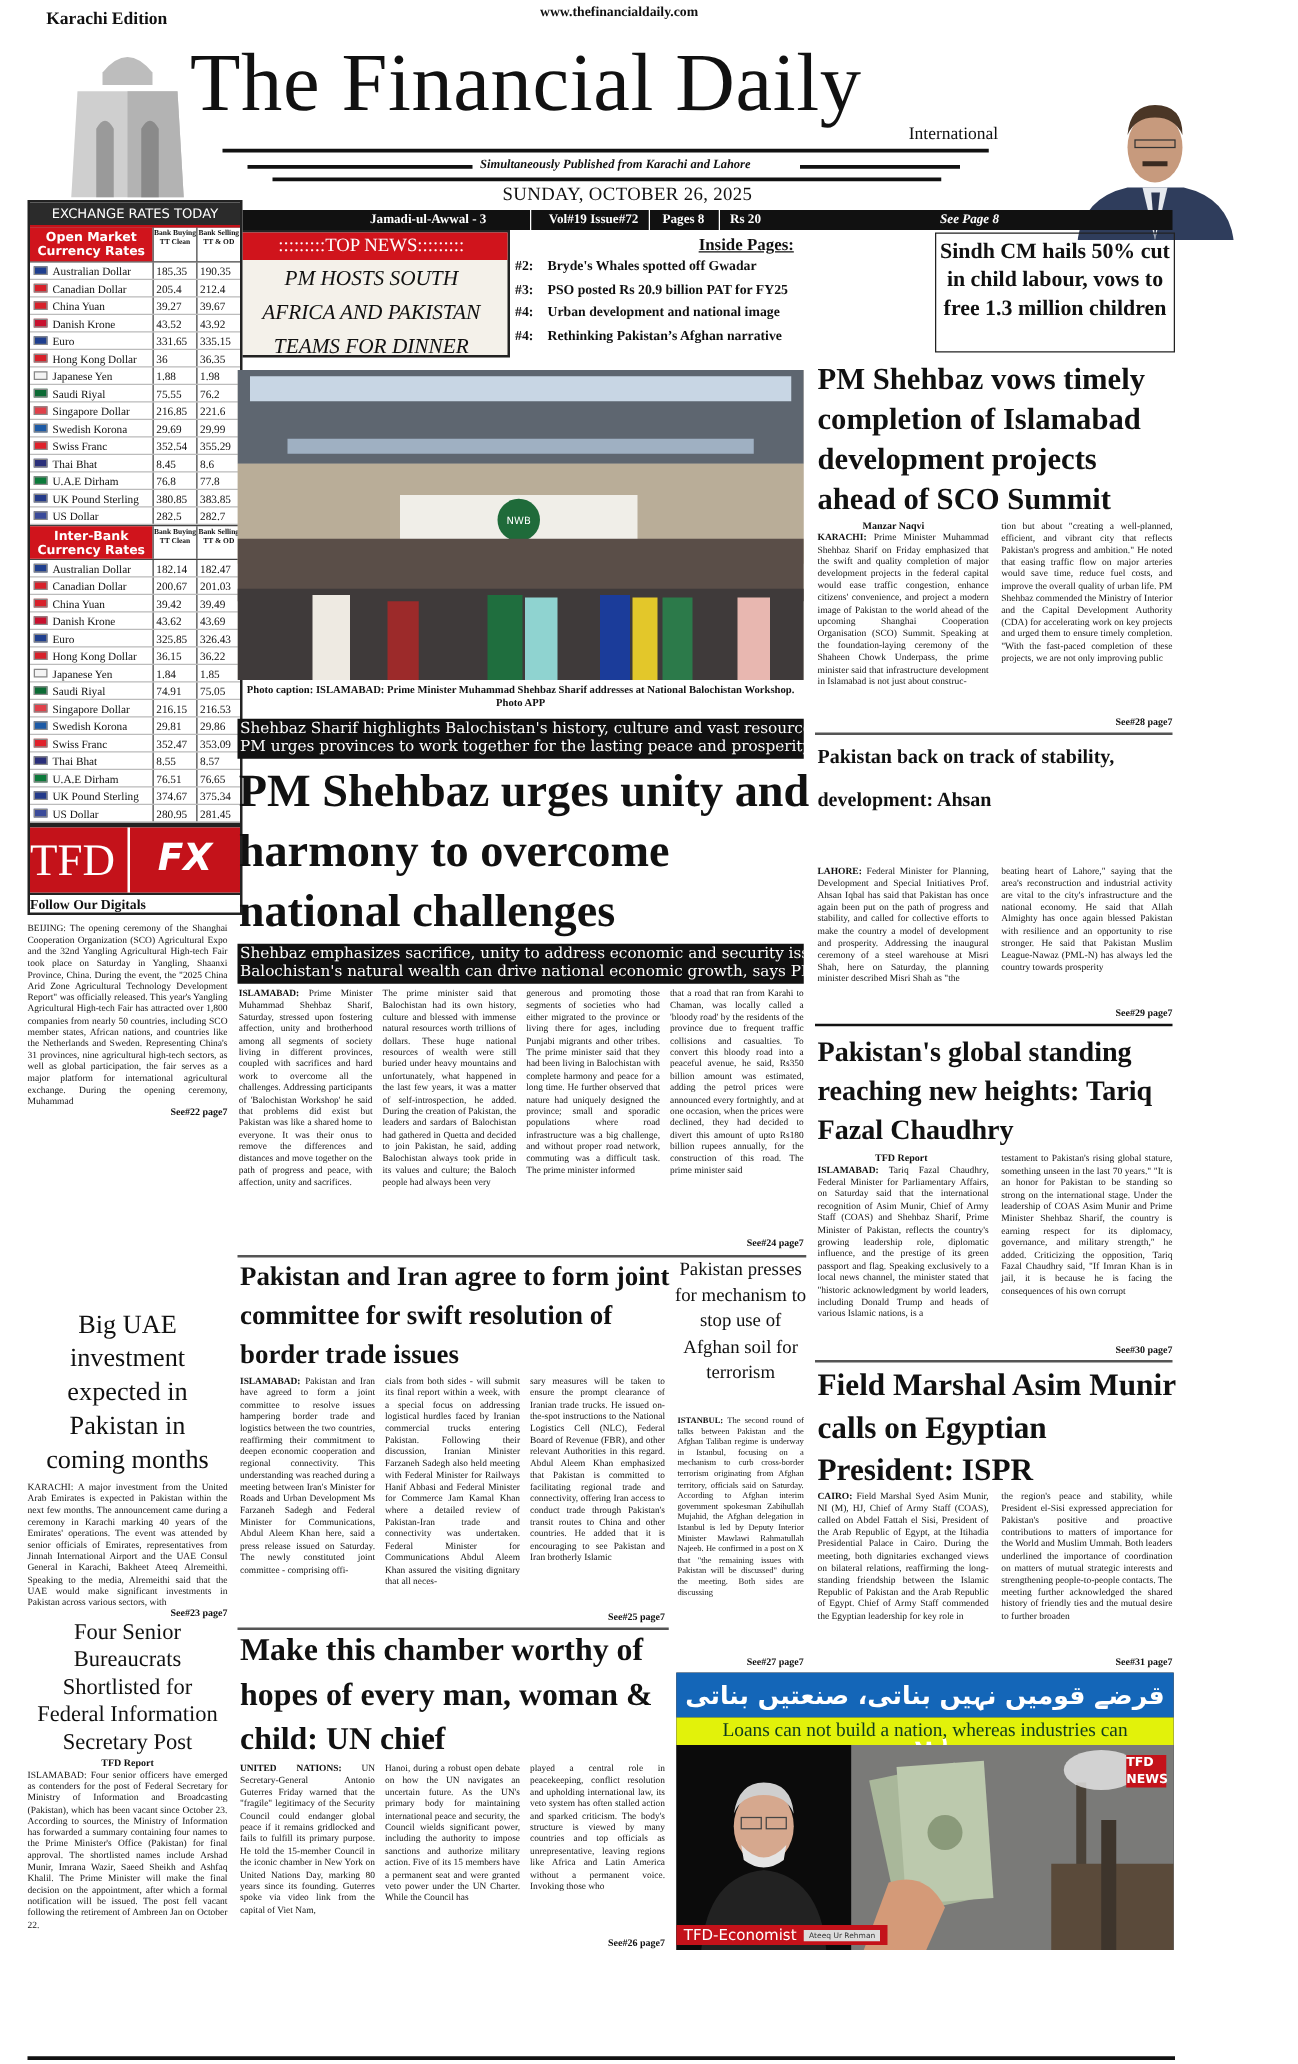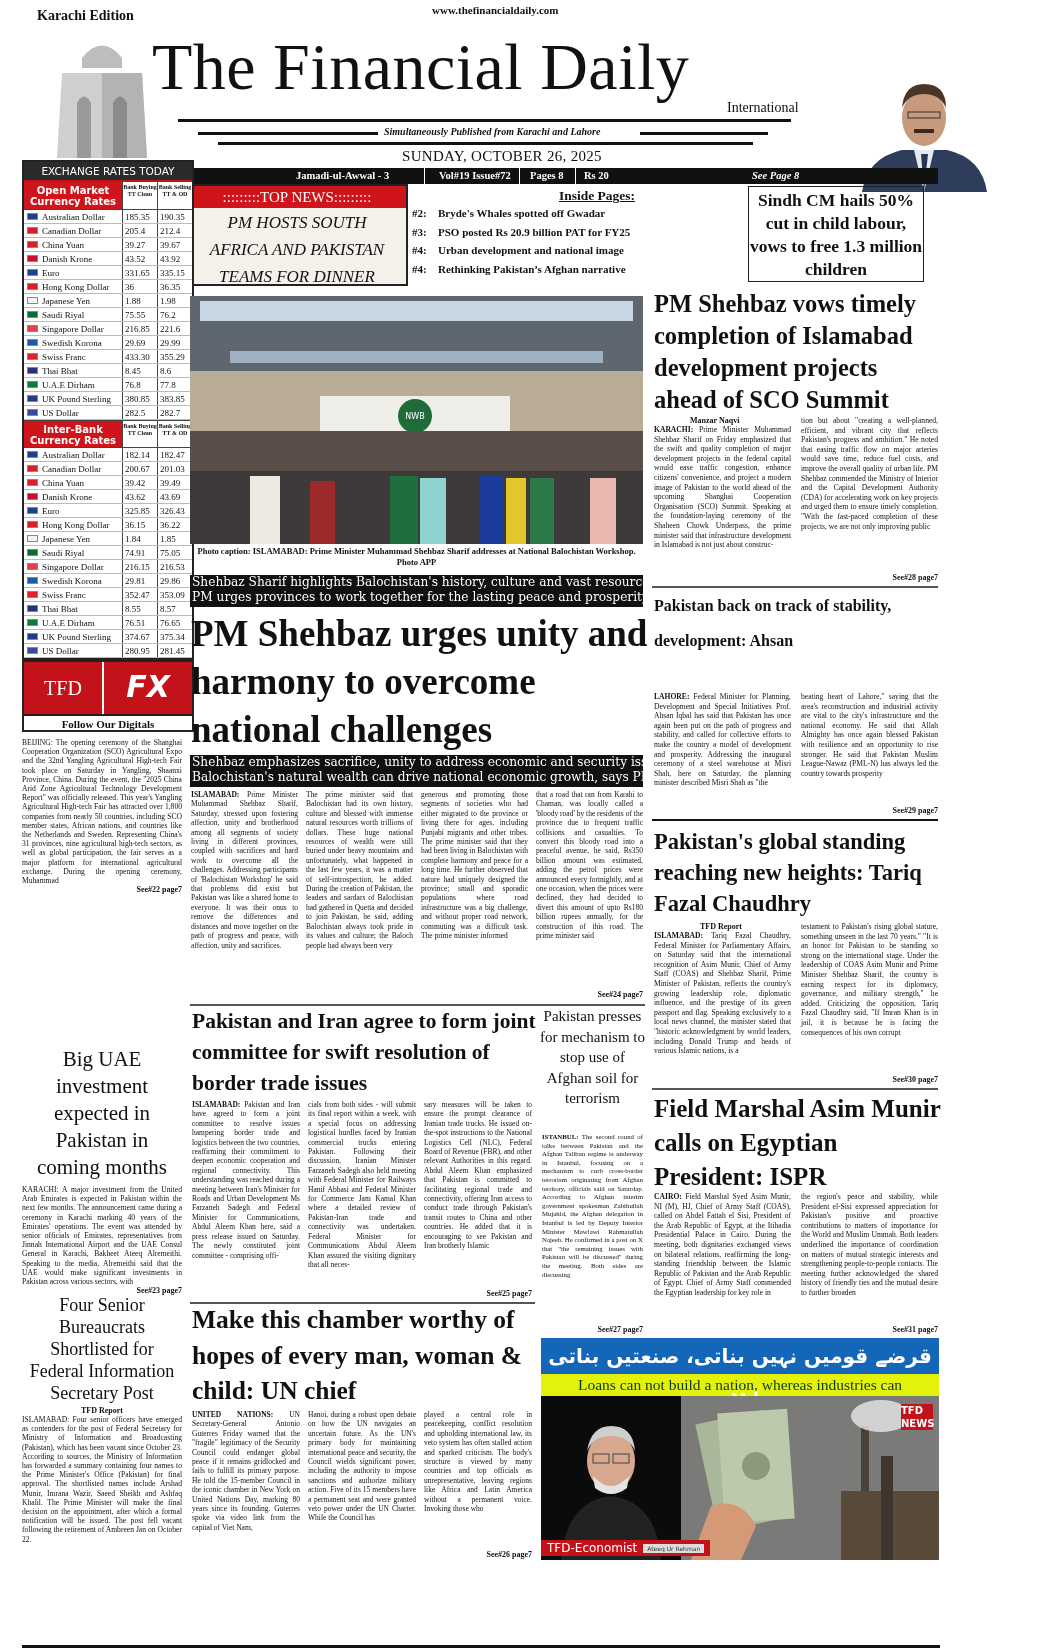--- a/index.html
+++ b/index.html
@@ -22,38 +22,38 @@
 .fxhead{display:flex;height:28px;border-bottom:1px solid #444}
 .fxhead .lbl{width:98px;background:#d0141c;color:#fff;font-family:"DejaVu Sans",sans-serif;font-weight:bold;font-size:10px;line-height:11px;text-align:center;padding-top:3px}
 .fxhead .colh{width:35px;font-size:6px;line-height:7px;text-align:center;border-left:1px solid #444;font-weight:bold;padding-top:2px}
 .fxrow{display:flex;height:14px;font-size:9px;line-height:14px;border-bottom:1px solid #bbb}
 .fxrow .nm{width:98px;white-space:nowrap;overflow:hidden;display:flex;align-items:center}
 .fxrow .fl{display:inline-block;width:11px;height:7px;margin:0 4px 0 3px;border:1px solid #888;flex:none}
 .fxrow .v{width:35px;border-left:1px solid #444;padding-left:2px}
 .fxrow .v2{text-align:left;padding-right:3px}
 #digital{left:22px;top:660px;width:172px;height:72px;border:2px solid #222}
 #digital .tiles{display:flex;height:52px}
-#tfd-logo{width:80px;background:#c4121a;color:#fff;font-size:20px;text-align:center;line-height:52px;border-right:2px solid #fff}
+#tfd-logo{width:80px;background:#c4121a;color:#fff;font-size:36px;line-height:52px;border-right:2px solid #fff}
 #fx-logo{flex:1;background:#c4121a;color:#fff;font-family:"DejaVu Sans",sans-serif;font-weight:bold;font-size:30px;text-align:center;line-height:50px;font-style:italic}
-#follow{text-align:center;font-weight:bold;font-size:11px;line-height:16px;border-top:2px solid #222}
+#follow{text-align:left;font-weight:bold;font-size:11px;line-height:16px;border-top:2px solid #222}
 
 .lhead{text-align:center;font-size:21px;line-height:27px}
 .ltext{font-size:7.6px;line-height:9.2px;text-align:justify}
 .see{text-align:right;font-weight:bold;font-size:8px}
 
 #topbar{left:186px;top:168px;width:752px;height:16px;background:#111;color:#fff;font-weight:bold;font-size:10.5px;line-height:16px}
 #topbar span{position:absolute;top:0}
 #topnews{left:186px;top:184px;width:222px;height:102px;border:2px solid #222;background:#f4f1ea}
 #topnews .tn-h{background:#d0141c;color:#fff;text-align:center;font-size:15px;height:22px;line-height:22px}
 #topnews .tn-body{text-align:center;font-style:italic;font-size:17px;line-height:27px;padding-top:1px}
 #inside{left:412px;top:188px;width:330px}
 #inside .ih{text-align:center;font-weight:bold;font-size:13.5px;text-decoration:underline;margin-left:40px}
 #inside .ir{font-weight:bold;font-size:11px;line-height:18.5px;display:flex}
 #inside .ir .n{width:26px}
-#sindh{left:748px;top:186px;width:176px;height:96px;border:1.5px solid #222;text-align:center;font-weight:bold;font-size:17.5px;line-height:23px;padding-top:2px}
+#sindh{left:748px;top:186px;width:192px;height:96px;border:1.5px solid #222;text-align:center;font-weight:bold;font-size:17.5px;line-height:23px;padding-top:2px}
 
 #photo{left:190px;top:296px;width:453px;height:248px;overflow:hidden}
 #caption{left:190px;top:546px;width:453px;text-align:center;font-weight:bold;font-size:8.5px;line-height:11px}
 .blackbar{position:absolute;background:#111;color:#fff;font-family:"DejaVu Serif",serif;font-size:12.2px;line-height:15px;padding-left:2px;white-space:nowrap;overflow:hidden}
 #main-h{left:191px;top:610px;width:460px;font-weight:bold;font-size:37px;line-height:48px}
 .col4{position:absolute;display:grid;grid-template-columns:repeat(4,1fr);column-gap:8px;font-size:7.5px;line-height:9.4px;text-align:justify}
 .col3{position:absolute;display:grid;grid-template-columns:repeat(3,1fr);column-gap:8px;font-size:7.5px;line-height:9.4px;text-align:justify}
 .col2{position:absolute;display:grid;grid-template-columns:1fr 1fr;column-gap:10px;font-size:7.6px;line-height:9.6px;text-align:justify}
 .hbig{position:absolute;font-weight:bold;line-height:1.12}
 .hr{position:absolute;height:2px;background:#555}
@@ -222,21 +222,21 @@
           <span>Swedish Korona</span>
         </div>
         <div class="v">29.69</div>
         <div class="v v2">29.99</div>
       </div>
       <div class="fxrow">
         <div class="nm">
           <span class="fl" style="background: rgb(224, 32, 42);"></span>
           <span>Swiss Franc</span>
         </div>
-        <div class="v">433.30</div>
+        <div class="v">352.54</div>
         <div class="v v2">355.29</div>
       </div>
       <div class="fxrow">
         <div class="nm">
           <span class="fl" style="background: rgb(42, 47, 122);"></span>
           <span>Thai Bhat</span>
         </div>
         <div class="v">8.45</div>
         <div class="v v2">8.6</div>
       </div>

